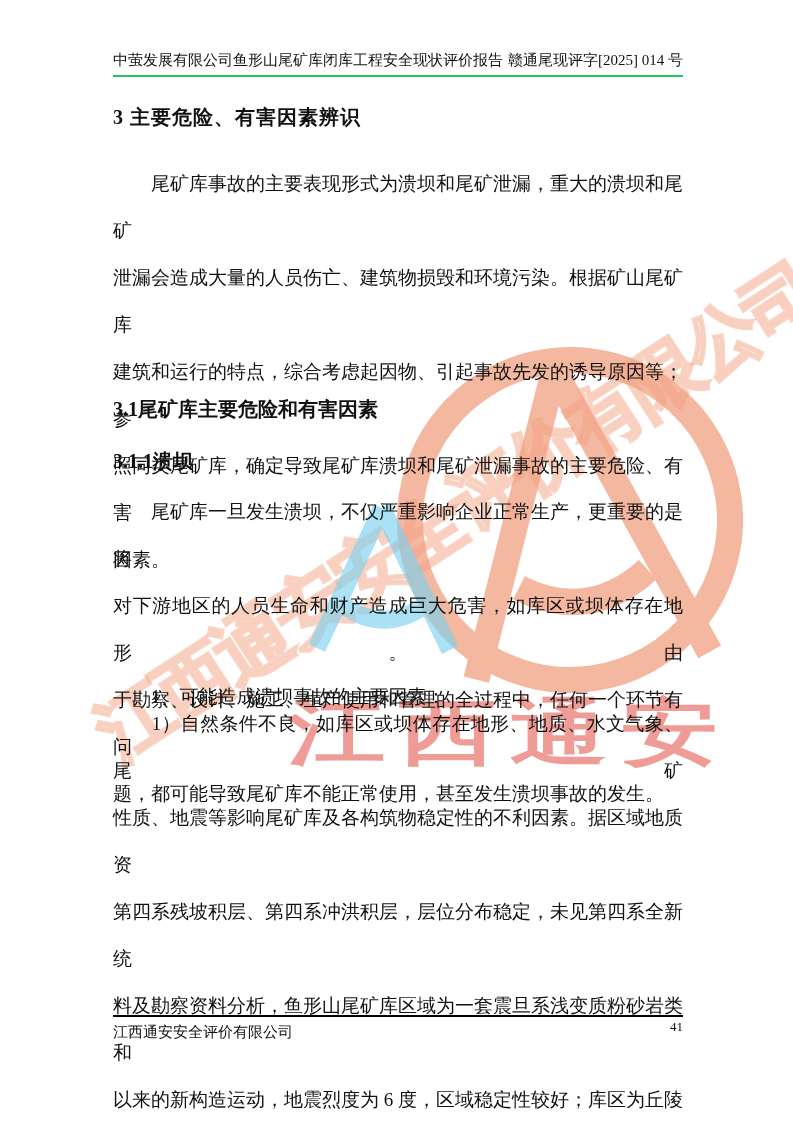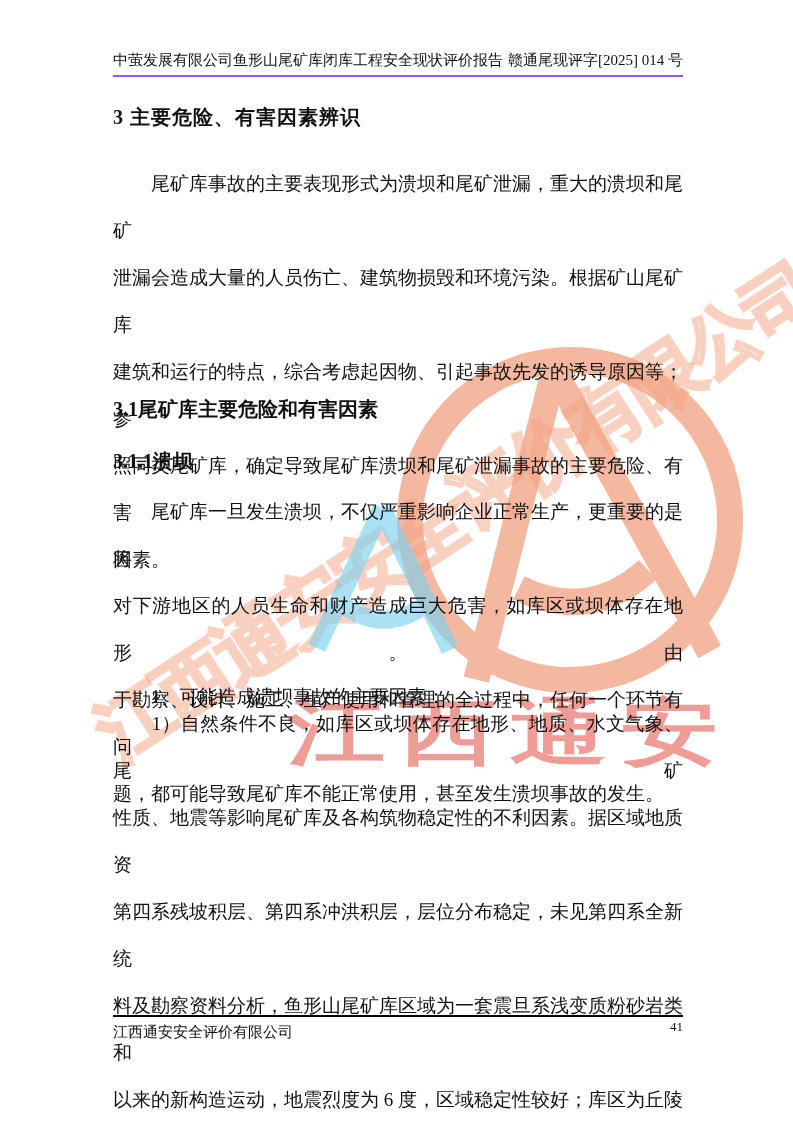--- a/index.html
+++ b/index.html
@@ -20,21 +20,21 @@
   .wm-red{
     position:absolute;left:288px;top:697px;transform:scale(1,.74);transform-origin:top left;
     font-size:97px;line-height:97px;letter-spacing:14px;white-space:nowrap;
     font-weight:700;color:rgba(223,57,46,0.5);
   }
   
   .content{position:absolute;inset:0;z-index:1;}
   .header{
     position:absolute;left:113px;top:51px;width:570px;display:flex;
     justify-content:space-between;align-items:flex-end;font-size:15px;
-    border-bottom:2px solid #8b5cf6;padding-bottom:5px;
+    border-bottom:2px solid #22c55e;padding-bottom:5px;
   }
   .h1{position:absolute;left:113px;top:104px;font-size:20px;font-weight:700;letter-spacing:1px;}
   .h2{position:absolute;left:113px;top:396px;font-size:20px;font-weight:700;}
   .h3{position:absolute;left:113px;top:448px;font-size:20px;font-weight:700;}
   .para{position:absolute;width:570px;font-size:19px;line-height:47px;}
   #para0{left:113px;top:160px;}
   #para1{left:113px;top:488px;}
   #para2{left:113px;top:673px;}
   #para3{left:113px;top:700px;}
   .line{text-align:justify;text-align-last:justify;}

